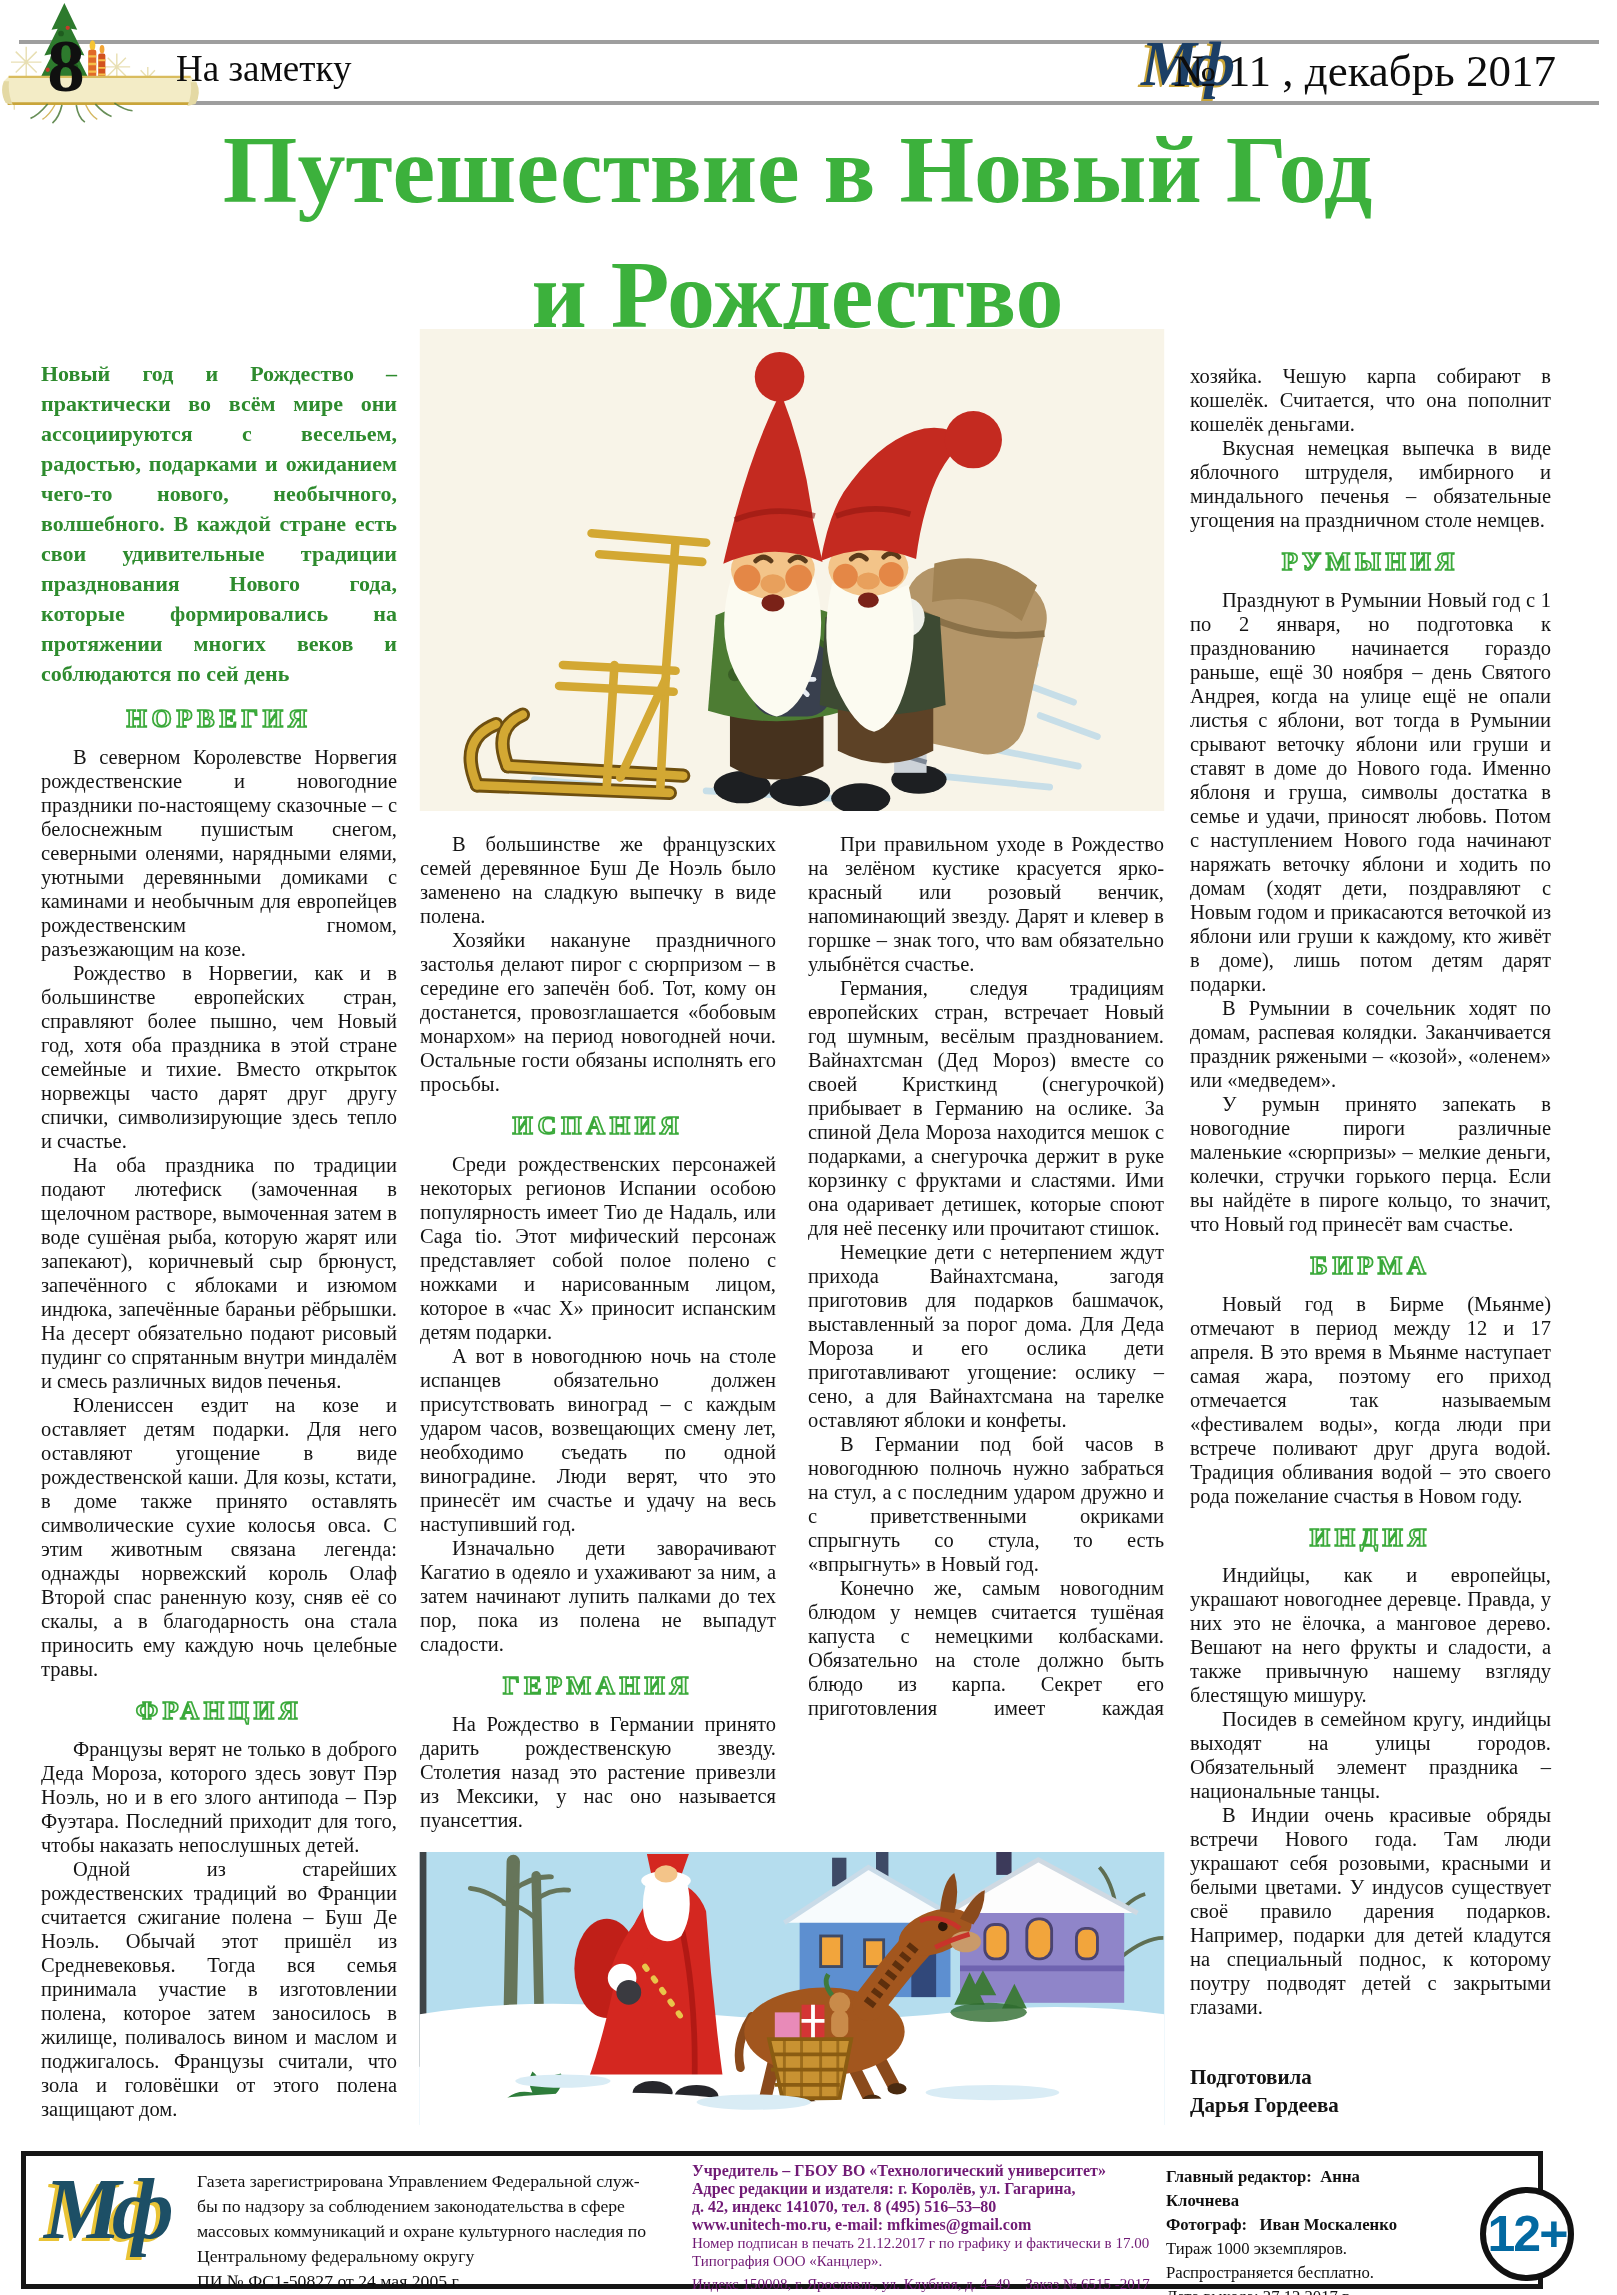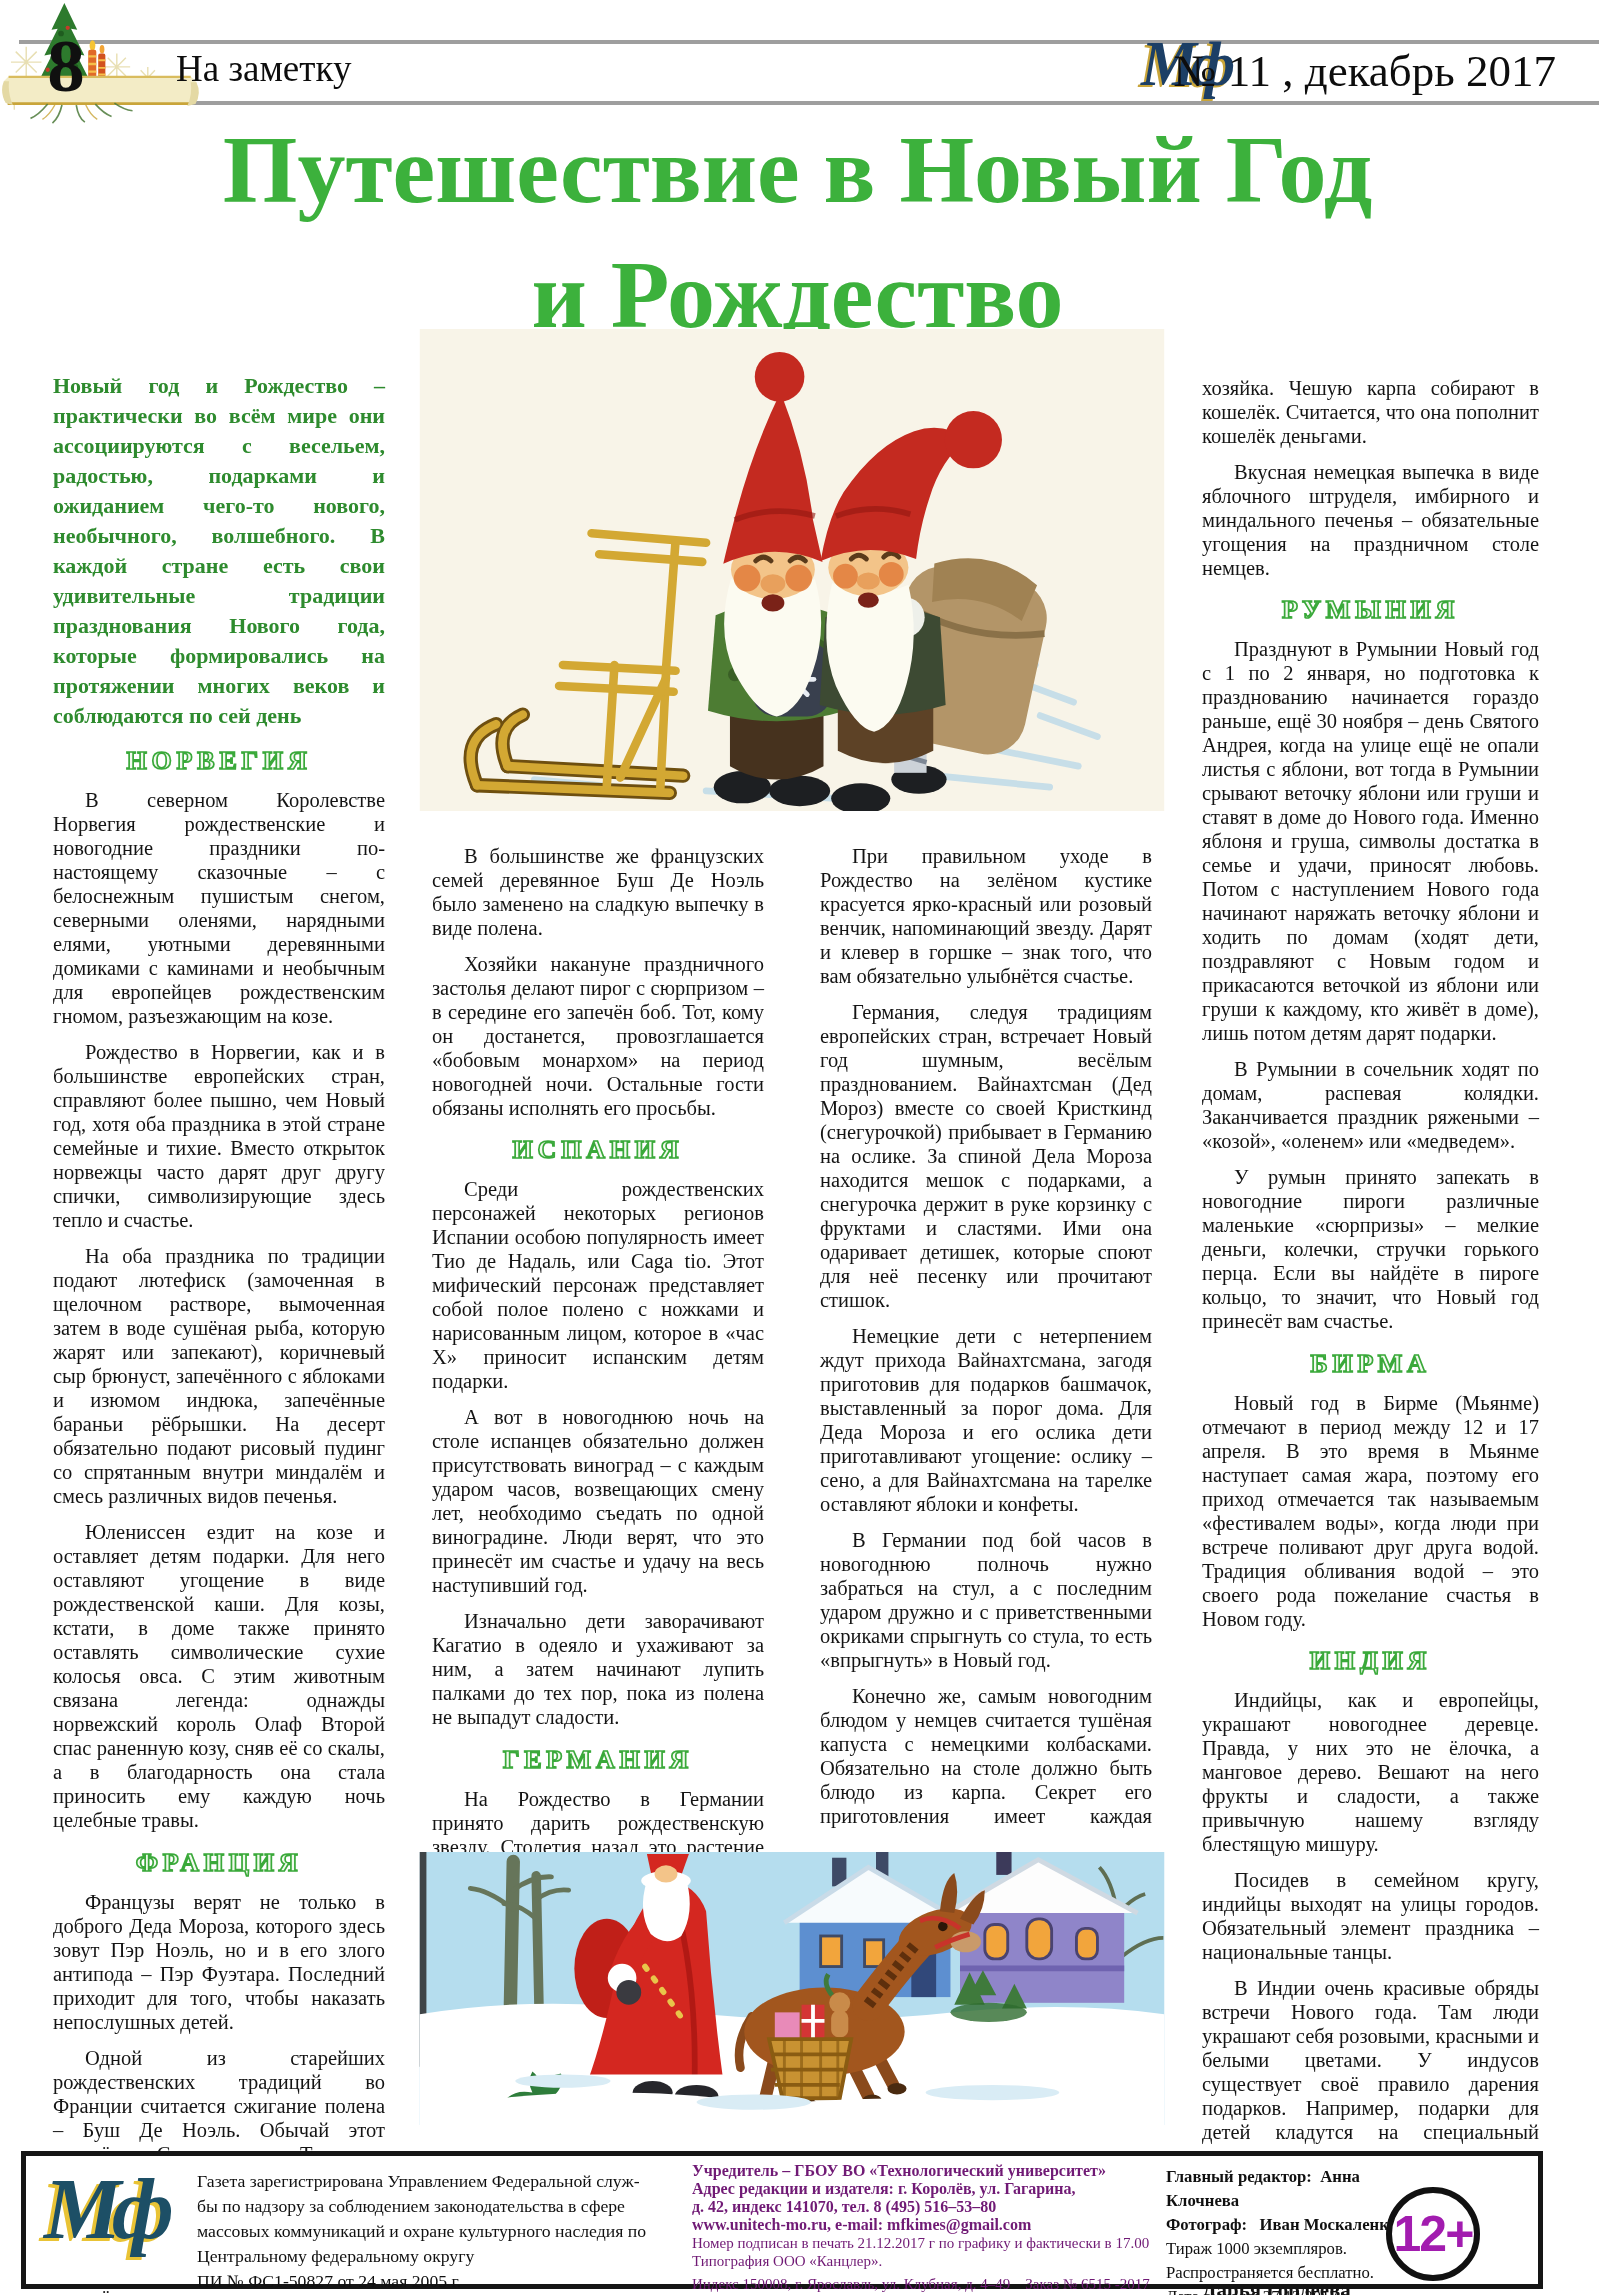--- a/index.html
+++ b/index.html
@@ -22,21 +22,21 @@
   
   .main-title{position:absolute;left:19px;top:107px;width:1557px;text-align:center;
             font-weight:700;color:#3cb13c;font-size:96px;line-height:125px;}
 
   
   .col{position:absolute;width:356px;font-size:20.5px;line-height:24px;text-align:justify;}
   .col-1{left:41px;top:359px;}
   .col-2{left:420px;top:832px;}
   .col-3{left:808px;top:832px;}
   .col-4{left:1190px;top:364px;width:361px;}
-  .col p{margin:12px;}
+  .col p{margin:0;}
   .col p.para{text-indent:32px;}
   .col p.cont{text-indent:0;}
   .col p.open{text-align-last:justify;}
   .intro-para{font-weight:700;color:#2e8b2e;font-size:22px;line-height:30px;
             text-indent:0 !important;text-align:justify;margin-bottom:1.9px !important;}
   .sec-heading{font-weight:700;font-size:26px;line-height:31px;letter-spacing:4.8px;text-align:center;
             color:#f2faee;-webkit-text-stroke:1.7px #3aa93a;text-indent:0;margin:14.3px 0 10.5px;
             font-family:"Liberation Serif",serif;}
   .byline{text-indent:0;text-align:left;font-weight:700;font-size:21px;line-height:28px;}
   .col p + .byline{margin-top:44px;}
@@ -51,24 +51,24 @@
   .footer-box{position:absolute;left:21px;top:2151px;width:1522px;height:138px;
             border:5.3px solid #151515;background:#fff;box-sizing:border-box;}
   .footer-logo{position:absolute;left:44px;top:2163px;font-size:87px;line-height:91px;font-style:italic;
             font-weight:700;color:#1d4f66;text-shadow:-4.3px 3.3px 0 #e9c335;letter-spacing:-9.6px;}
   .reg{position:absolute;left:197px;top:2169px;width:451px;font-size:17.7px;line-height:25px;color:#101010;}
   .pub{position:absolute;left:692px;top:2162px;width:492px;font-size:15px;line-height:18px;color:#701a75;}
   .pub .b{font-size:16px;}
   .pub div:last-child{margin-top:4.8px;}
   .ed{position:absolute;left:1166px;top:2165px;width:267px;font-size:16.7px;line-height:24px;color:#101010;}
   .b{font-weight:700;}
-  .badge{position:absolute;left:1386px;top:2187px;width:94px;height:94px;border:6.2px solid #111;
+  .badge{position:absolute;left:1480px;top:2187px;width:94px;height:94px;border:6.2px solid #111;
             border-radius:50%;display:flex;align-items:center;justify-content:center;font-weight:700;
             font-size:50px;letter-spacing:-1.9px;box-sizing:border-box;background:#fff;
-            font-family:"Liberation Sans",sans-serif;color:#a21caf;}
+            font-family:"Liberation Sans",sans-serif;color:#0369a1;}
 </style>
 </head>
 <body>
 
 <div class="page">
 
   <div class="rule rule-top"></div>
   <div class="rule rule-bottom"></div>
 
   <div class="deco">

